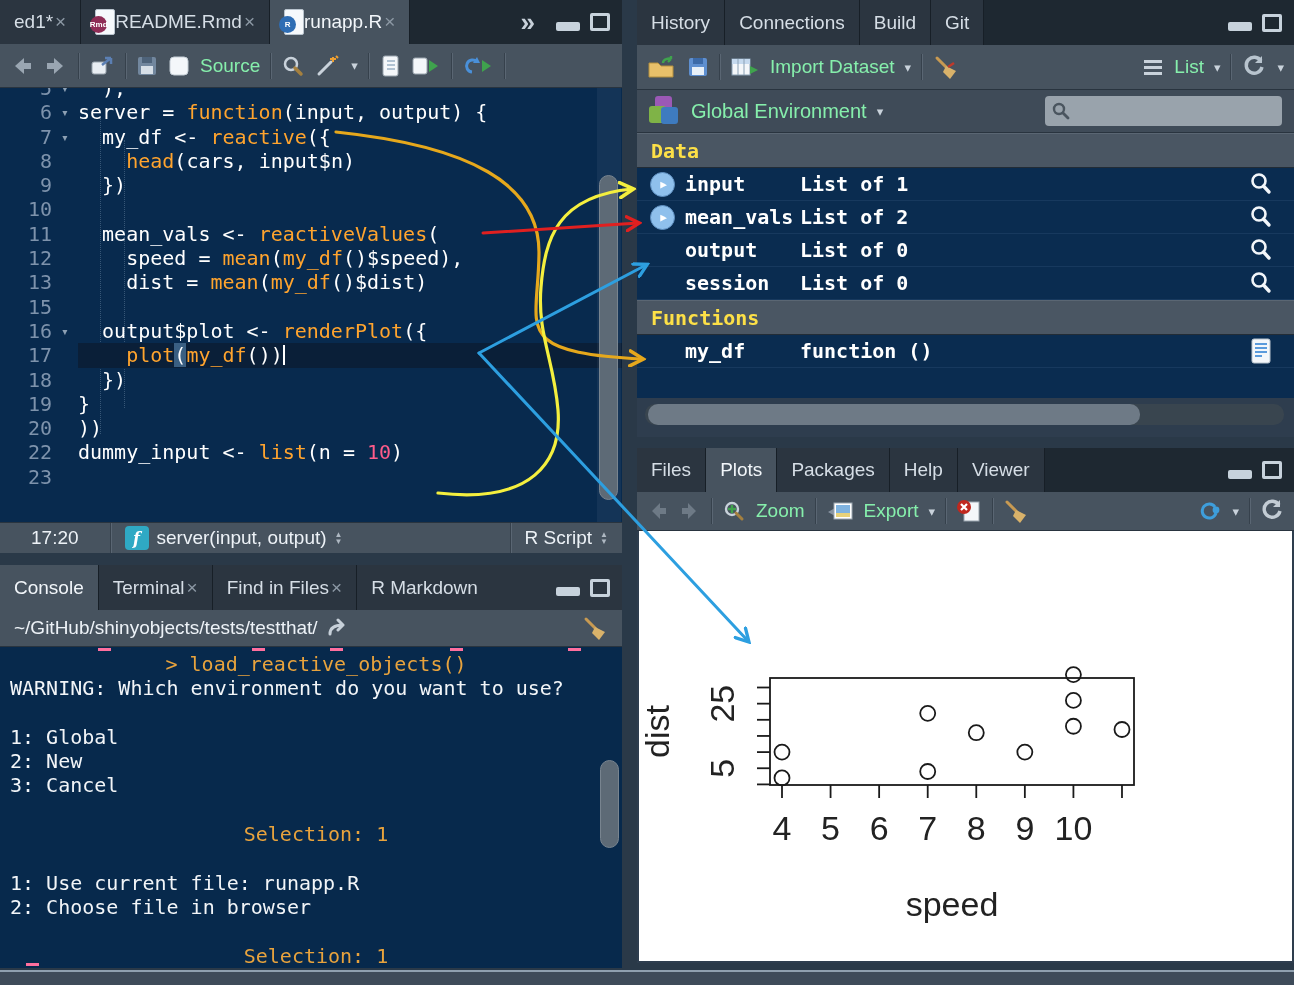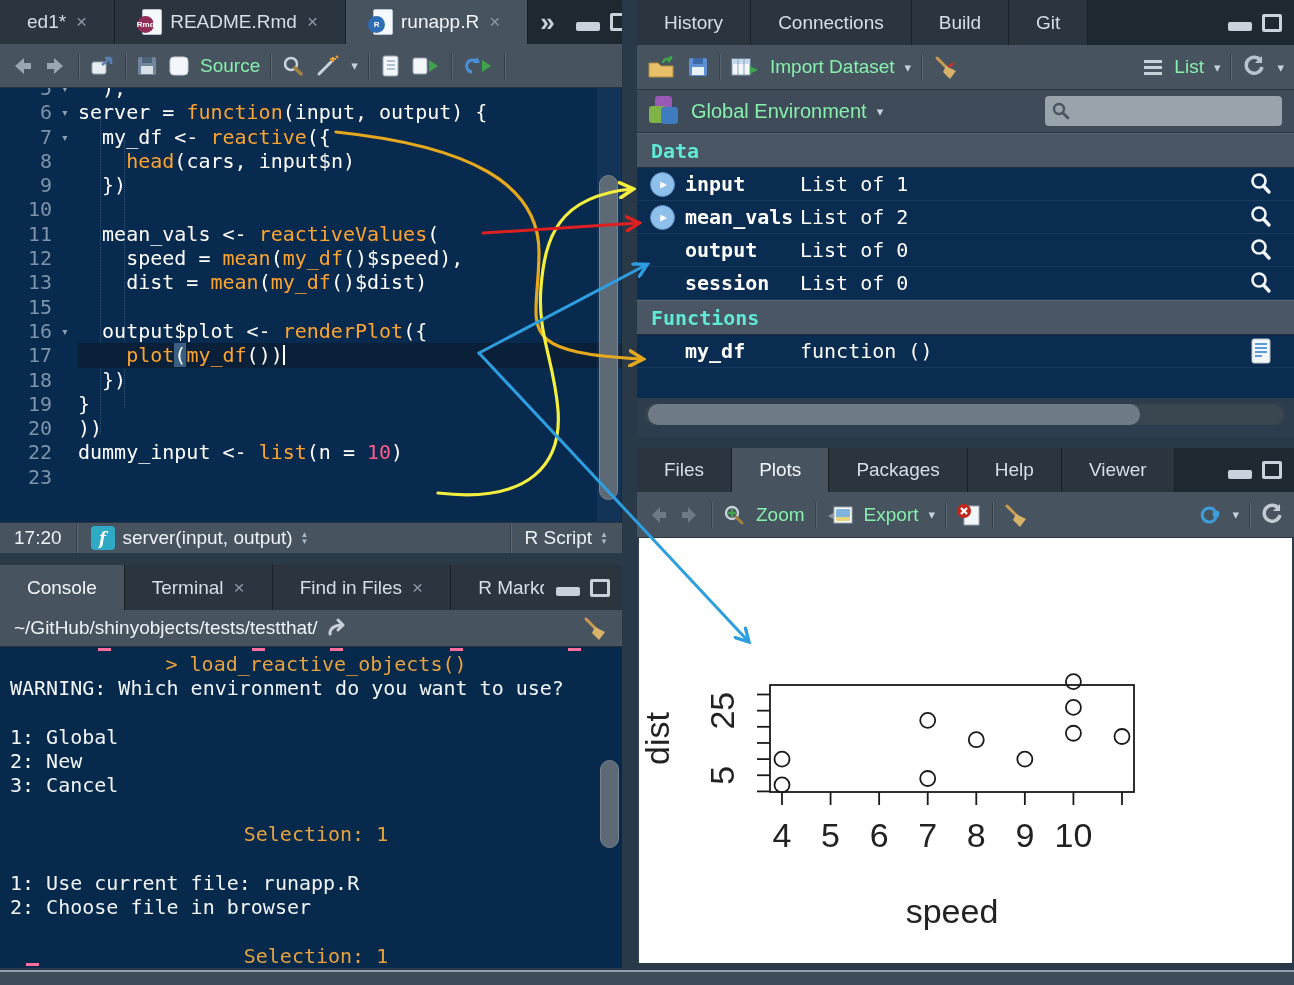--- a/index.html
+++ b/index.html
@@ -9,42 +9,42 @@
   .pane { position:absolute; overflow:hidden; }
   #editor-pane  { left:0;   top:0;     width:622px; height:553px; background:#082A4E; }
   #console-pane { left:0;   top:565px; width:622px; height:403px; background:#07294C; }
   #env-pane     { left:637px; top:0;   width:657px; height:437px; background:#2E3D4E; }
   #plots-pane   { left:637px; top:448px; width:657px; height:515px; background:#2E3D4E; }
   #bottom-strip { position:absolute; left:0; top:970px; width:1294px; height:15px; background:#3E4B59; border-top:2px solid #8FA0AF; }
 
   
   .tabbar { display:flex; align-items:stretch; background:#1E2831; height:44px; position:relative; }
   .tabbar.h45 { height:45px; }
-  .tab { display:flex; align-items:center; gap:8px; padding:0 27px; background:#2B3540;
+  .tab { display:flex; align-items:center; padding:0 14px; background:#2B3540;
          color:#D6DEE6; font-size:19px; border-right:1px solid #171F27; white-space:nowrap; cursor:default; }
   .tab.active { background:#47535F; color:#F2F6FA; }
   .tab .close { color:#8C98A4; font-size:19px; margin-left:2px; }
   .tab-spacer { flex:1; }
   .overflow { color:#C7D0D9; font-size:26px; font-weight:bold; display:flex; align-items:center; padding:0 12px; letter-spacing:-3px; }
   .winbtns { display:flex; align-items:center; gap:10px; padding:0 12px; }
   .btn-min { width:24px; height:9px; background:#C7D2DC; border-radius:2px; margin-top:8px; }
   .btn-max { width:20px; height:18px; border:3px solid #C7D2DC; border-radius:2px; }
 
   
   .ficon { position:relative; width:20px; height:26px; background:#F6F9FC; border-radius:2px; border:1px solid #B9C4CE; }
   .ficon .badge { position:absolute; left:-6px; top:6px; width:17px; height:17px; border-radius:50%;
                   color:#fff; font-size:8px; font-weight:bold; display:flex; align-items:center; justify-content:center; }
   .badge.rmd { background:#8F2D56; }
   .badge.r   { background:#2E6DB4; }
 
   
   .toolbar { display:flex; align-items:center; gap:10px; background:#47535F; border-bottom:1px solid #29343F; padding:0 10px; }
   #editor-pane .toolbar { height:44px; }
   #env-pane .toolbar { height:45px; }
-  #plots-pane .toolbar { height:46px; }
+  #plots-pane .toolbar { height:39px; }
   .vsep { width:1px; height:26px; background:#36414C; box-shadow:1px 0 0 #5A6673; flex:none; }
   .tbtxt { color:#86efac; font-size:19px; }
   .caret { color:#C9D2DB; font-size:13px; }
   .icon { display:inline-flex; align-items:center; justify-content:center; flex:none; }
   .spacer { flex:1; }
 
   
   #code-area { position:relative; height:434px; overflow:hidden; }
   #code-lines { position:absolute; left:0; top:-12px; right:0; }
   .cline { display:flex; height:24.3px; font:20px/24.3px "DejaVu Sans Mono",monospace; }
@@ -54,21 +54,21 @@
   .cline.cur .ctext { background:#0A1F38; }
   .so { color:#FFA42E; } .sp { color:#FF5C8A; } .sb { background:#3A5F82; }
   .cursor { display:inline-block; width:2px; height:20px; background:#fff; vertical-align:-3px; }
   .iguide { position:absolute; border-left:1px dotted rgba(150,175,200,.33); width:0; }
 
   .vsb-track { position:absolute; right:1px; top:0; bottom:0; width:24px; background:rgba(255,255,255,.05); }
   .vsb-thumb { position:absolute; left:2px; width:19px; background:#5D6A76; border:1px solid #78848F; border-radius:10px; }
 
   
   #status-bar { height:31px; background:#47535F; border-top:1px solid #29343F; display:flex; align-items:center; color:#EDF2F7; font-size:19px; }
-  #status-bar .sect { display:flex; align-items:center; gap:8px; padding:4px 14px; height:100%; }
+  #status-bar .sect { display:flex; align-items:center; gap:8px; padding:4px 14px; height:100%;margin-left:17px; }
   #status-bar .bl { border-left:1px solid #36414C; box-shadow:inset 1px 0 0 #5A6673; }
   .fnicon { width:24px; height:24px; border-radius:4px; background:#2FA9C4; color:#fff; font:italic bold 16px "DejaVu Serif",serif;
             display:flex; align-items:center; justify-content:center; }
   .updown { display:flex; flex-direction:column; font-size:8px; line-height:7px; color:#AEB8C2; }
 
   
   #path-bar { height:37px; background:#47535F; border-bottom:1px solid #29343F; display:flex; align-items:center; gap:8px;
               padding:0 14px; color:#EDF2F7; font-size:19px; }
   #console-body { position:relative; height:321px; font:20px/24.3px "DejaVu Sans Mono",monospace; color:#F2F5F8; padding:5px 0 0 10px; }
   .con-line { height:24.3px; white-space:pre; }
@@ -76,28 +76,28 @@
   .pinkdash { position:absolute; width:13px; height:3px; background:#FF6F9E; }
 
   
   #scope-row { height:43px; background:#3F4B58; border-bottom:1px solid #29343F; display:flex; align-items:center; padding:0 12px; gap:10px; }
   .gsq { position:relative; width:32px; height:30px; flex:none; }
   .gsq i { position:absolute; width:17px; height:17px; border-radius:3px; }
   .gsq .g1 { left:6px; top:0; background:#9B59B6; }
   .gsq .g2 { left:0; top:10px; background:#7FB347; }
   .gsq .g3 { left:12px; top:11px; background:#3E7BBF; }
   #env-search { margin-left:auto; width:237px; height:30px; background:#99A3AC; border-radius:4px; display:flex; align-items:center; padding:0 6px; }
-  .sec-header { height:35px; background:#4A5663; color:#5eead4; font:bold 20px/35px "DejaVu Sans Mono",monospace; padding-left:14px;
+  .sec-header { height:35px; background:#4A5663; color:#fde047; font:bold 20px/35px "DejaVu Sans Mono",monospace; padding-left:14px;
                 border-top:1px solid #5A6673; border-bottom:1px solid #222C36; }
   .env-row { position:relative; height:33px; background:#0A2C50; border-bottom:1px solid #17395E; display:flex; align-items:center;
              font:bold 20px "DejaVu Sans Mono",monospace; color:#fff; }
   .env-row .exp { position:absolute; left:13px; width:25px; height:25px; border-radius:50%; background:#8FC0EC; border:1px solid #5E8FC0;
                   color:#fff; font-size:11px; display:flex; align-items:center; justify-content:center; padding-left:2px; }
   .env-row .nm { position:absolute; left:48px; }
-  .env-row .val { position:absolute; left:163px; font-weight:normal; }
+  .env-row .val { position:absolute; left:163px; font-weight:bold; }
   .env-row .act { position:absolute; right:20px; }
   #env-filler { height:30px; background:#0A2C50; }
   #env-hsb { position:relative; height:24px; margin-top:6px; }
   #env-hsb .track { position:absolute; left:8px; right:10px; top:0; height:21px; background:#39454F; border-radius:10px; }
   #env-hsb .thumb { position:absolute; left:11px; width:492px; top:0; height:21px; background:#6E7A86; border-radius:10px; }
 
   
   #plot-white { margin:0 2px 2px 2px; height:430px; background:#fff; position:relative; }
 
   

